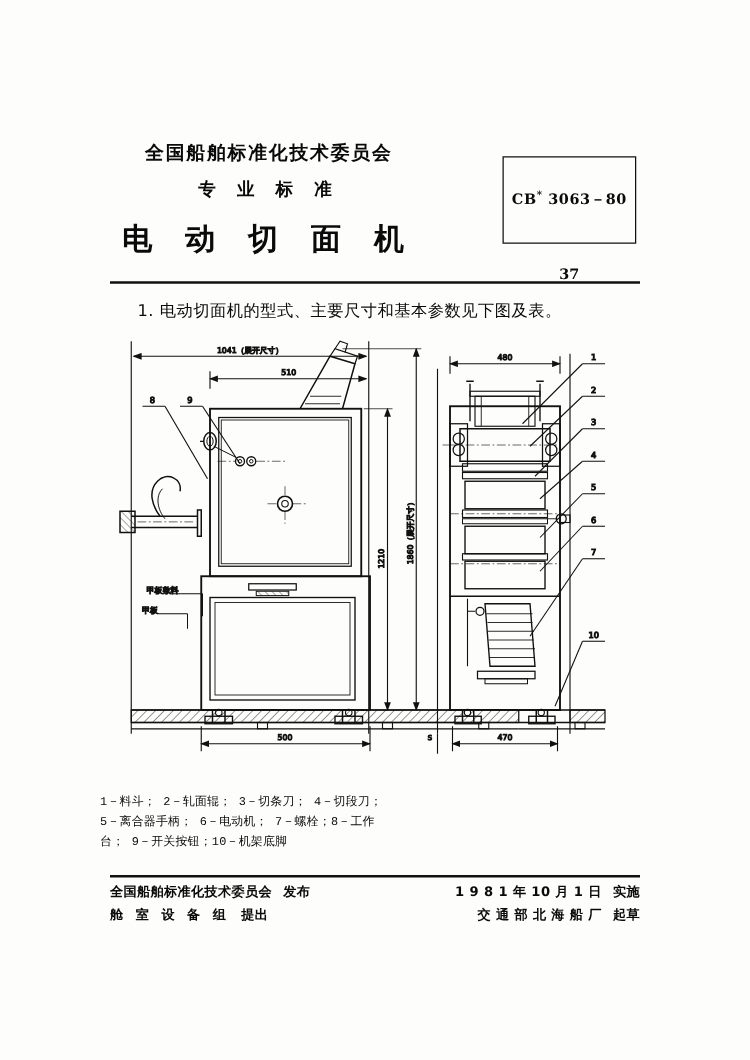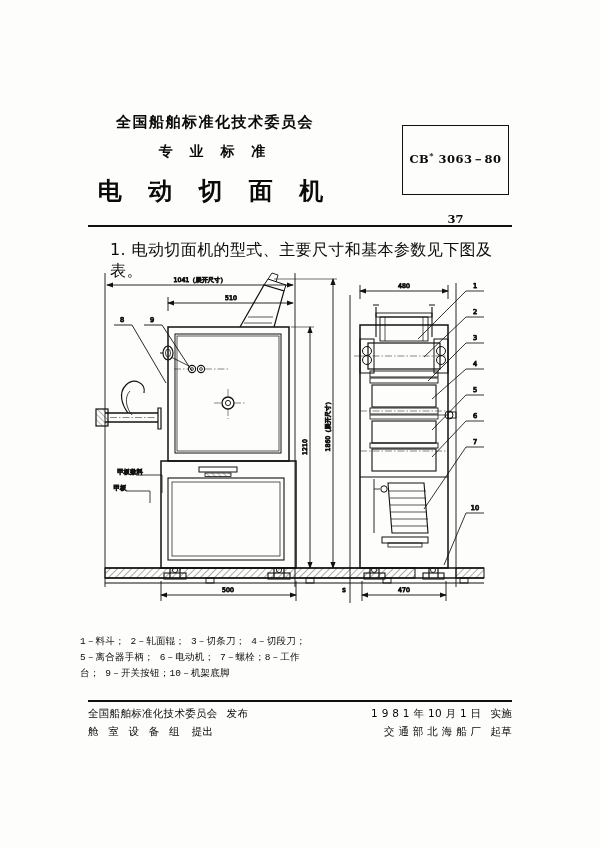--- a/index.html
+++ b/index.html
@@ -55,21 +55,21 @@
     margin-top:48px;
   }
   .rule-top{
     position:absolute;left:88px;top:225px;width:424px;height:0;
     border-top:2.4px solid #111;
   }
 
   
   .clause{
     position:absolute;left:110px;top:240px;width:400px;
-    font-size:16px;letter-spacing:.4px;
+    font-size:13px;letter-spacing:.4px;
   }
 
   
   .drawing{
     position:absolute;left:88px;top:265px;width:424px;height:355px;
   }
   .drawing svg{display:block;}
 
   
   .legend{
@@ -79,21 +79,21 @@
   }
   .legend div{white-space:nowrap;}
 
   
   .rule-bot{
     position:absolute;left:88px;top:700px;width:424px;height:0;
     border-top:2.4px solid #111;
   }
   .footer{
     position:absolute;left:88px;top:706px;width:424px;height:36px;
-    font-size:10.5px;font-weight:normal;
+    font-size:10.5px;font-weight:bold;
   }
   .f-l1{position:absolute;left:0;top:1px;letter-spacing:.3px;}
   .f-l2{position:absolute;left:0;top:19px;letter-spacing:.3px;}
   .f-r1{position:absolute;right:0;top:1px;letter-spacing:.3px;}
   .f-r2{position:absolute;right:0;top:19px;letter-spacing:.3px;}
   .sp{display:inline-block;width:9px;}
   .wide{letter-spacing:3.2px;}
 
   
   text{font-family:"DejaVu Sans","Liberation Sans",sans-serif;fill:#111;}

